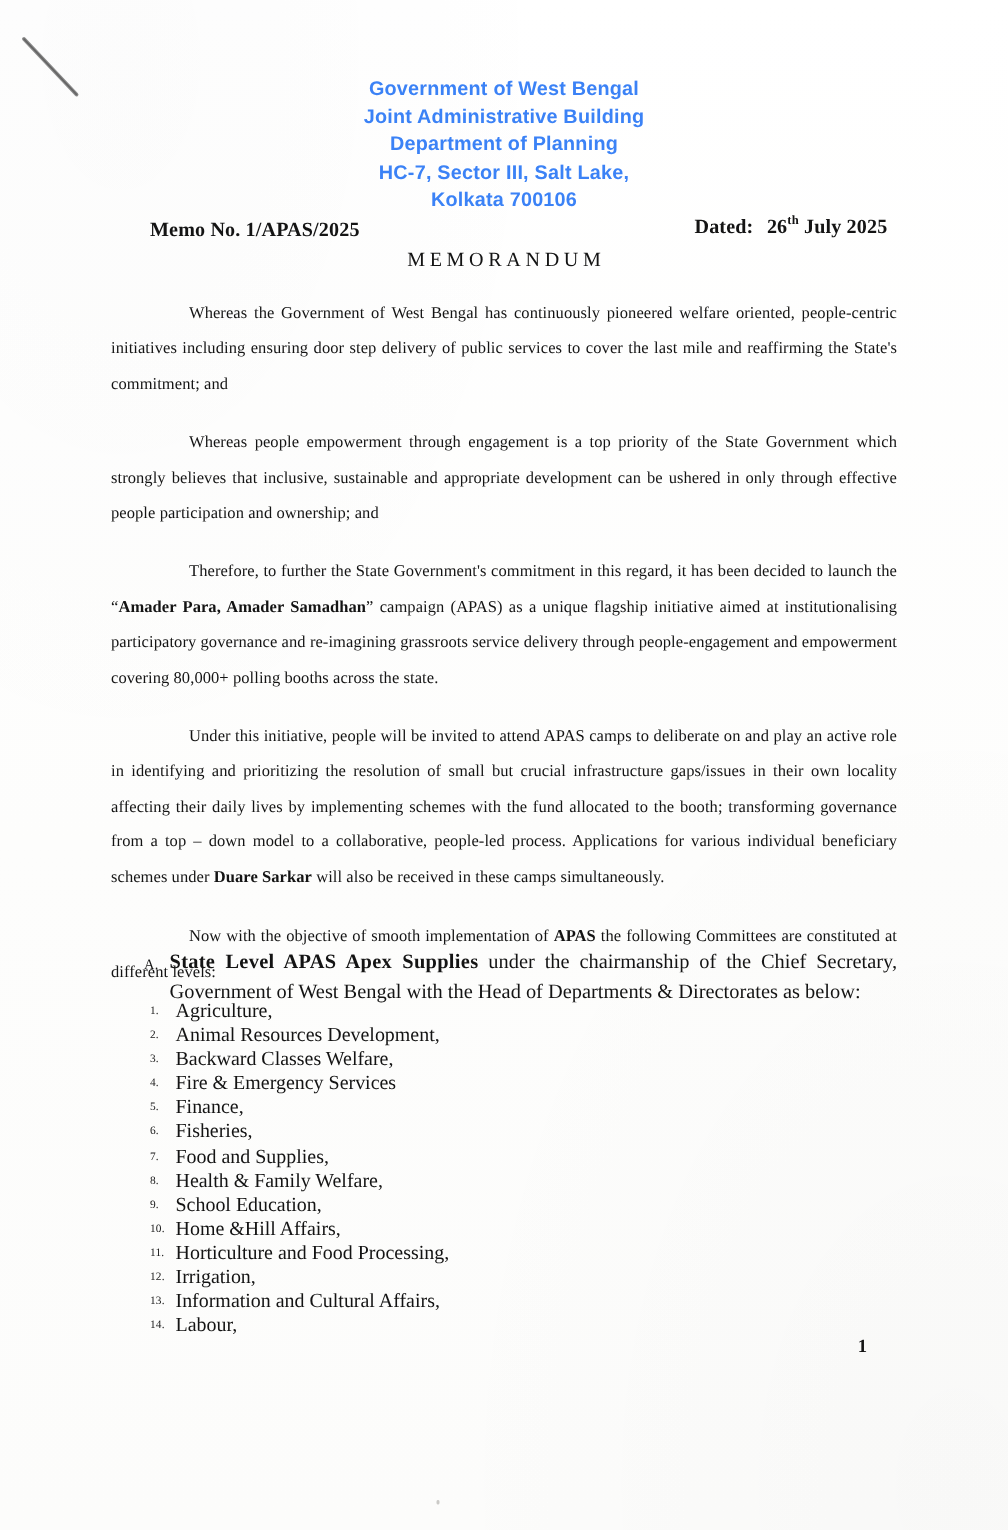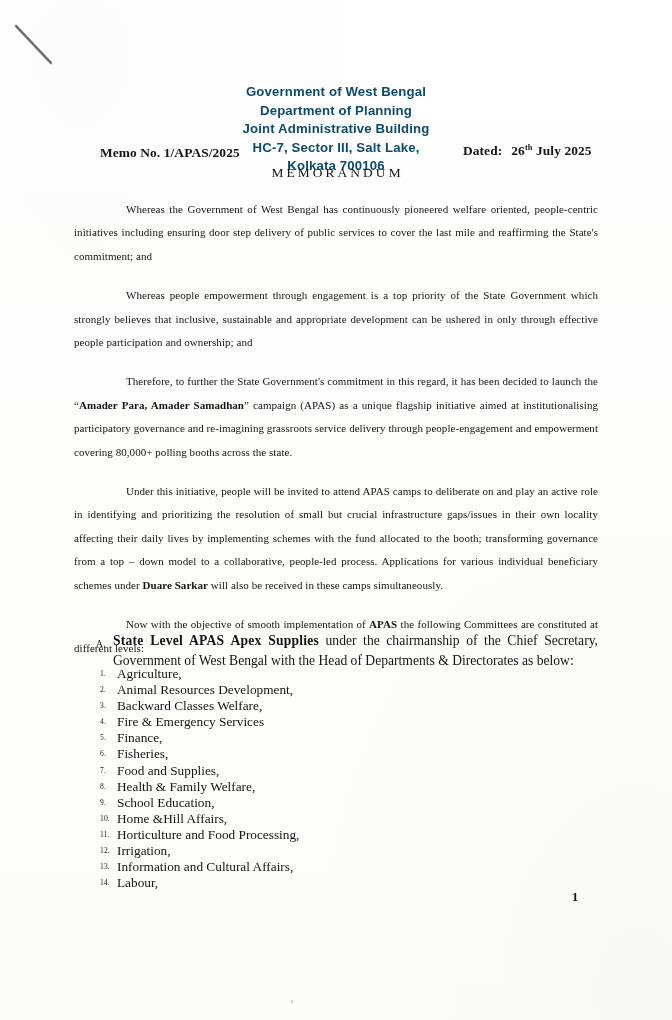--- a/index.html
+++ b/index.html
@@ -53,22 +53,21 @@
     position: absolute;
     left: 0;
     top: 50px;
     width: 672px;
     text-align: center;
     font-family: "Liberation Sans", sans-serif;
     font-weight: bold;
     font-size: 13.2px;
     line-height: 18.6px;
     letter-spacing: 0.15px;
-    color: #0c4a6e;
-    margin-top: 33px;
+    color: #3b82f6;
   }
   .letterhead div { white-space: nowrap; }
 
   
   .memo-no {
     position: absolute;
     left: 100px;
     top: 145px;
     font-family: "Liberation Serif", serif;
     font-weight: bold;
@@ -218,22 +217,22 @@
 
   <svg class="scan-mark" viewBox="0 0 50 50">
     <line x1="2" y1="2" x2="37" y2="39" stroke="#787878" stroke-width="2.6" stroke-linecap="round"></line>
     <line x1="2" y1="2" x2="37" y2="39" stroke="#4a4a4a" stroke-width="1.1" stroke-linecap="round"></line>
   </svg>
 
   <div class="content">
 
     <div class="letterhead">
       <div>Government of West Bengal</div>
+      <div>Joint Administrative Building</div>
       <div>Department of Planning</div>
-      <div>Joint Administrative Building</div>
       <div>HC-7, Sector III, Salt Lake,</div>
       <div>Kolkata 700106</div>
     </div>
 
     <div class="memo-no">Memo No. 1/APAS/2025</div>
 
     <div class="dated">
       <span>Dated:</span><span class="gap"></span><span>26</span><sup>th</sup> <span>July 2025</span>
     </div>
 

